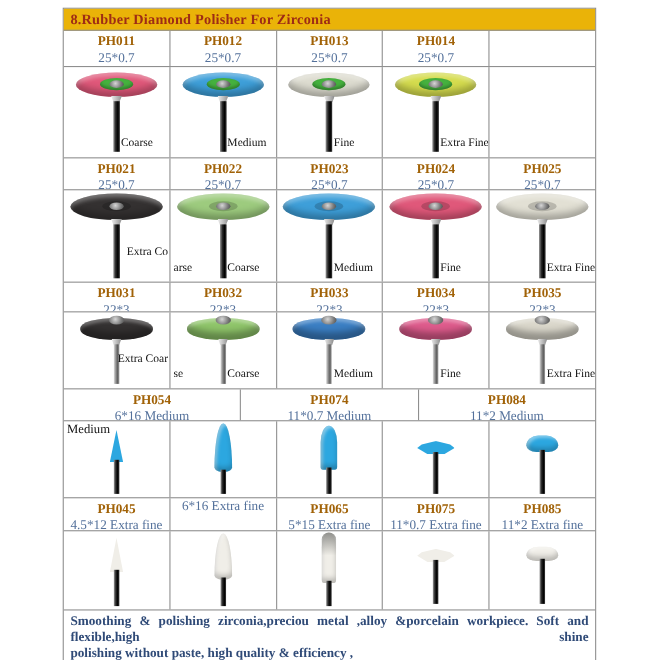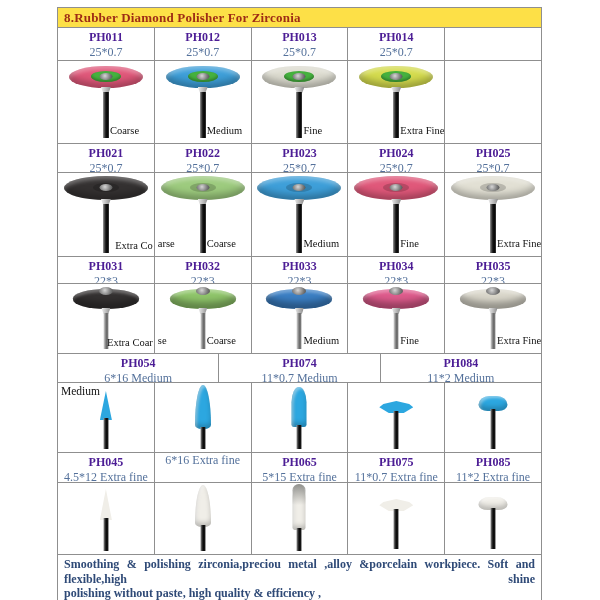--- a/index.html
+++ b/index.html
@@ -1,48 +1,48 @@
 <!DOCTYPE html>
 <html><head>
 <meta charset="utf-8">
 <style>
   * { box-sizing: border-box; margin: 0; padding: 0; }
   html,body { width:600px; height:600px; background:#fff; font-family:"Liberation Serif", serif; }
   #page { position:relative; width:600px; height:600px; background:#ffffff; overflow:hidden; }
   #table { position:absolute; left:57px; top:7px; width:485px; border:1px solid #8f8f8f; background:#fff; }
-  .hdr { height:20px; background:#fde047; border-bottom:1px solid #8f8f8f;
+  .hdr { height:20px; background:#eab308; border-bottom:1px solid #8f8f8f;
          font-weight:bold; font-size:13px; color:#9e2c15; padding:2px 0 0 6px; letter-spacing:0.2px; }
   .row { display:flex; border-bottom:1px solid #8f8f8f; }
   .row:last-child { border-bottom:none; }
   .cell { flex:1 1 0; position:relative; border-right:1px solid #8f8f8f; overflow:hidden; }
   .cell:last-child { border-right:none; }
   .lh1{height:33px}.lh2{height:29px}.lh3{height:27px}.lh4{height:29px}.lh5{height:30px}
   .ph1{height:83px}.ph2{height:84px}.ph3{height:70px}.ph4{height:70px}.ph5{height:72px}
-  .phcode { text-align:center; font-weight:bold; font-size:12px; color:#4c1d95; padding-top:2px; }
+  .phcode { text-align:center; font-weight:bold; font-size:12px; color:#a16207; padding-top:2px; }
   .phsize { text-align:center; font-size:12px; color:#54719b; }
   .cc { position:absolute; left:50%; transform:translateX(-50%); }
   .disc { border-radius:50%; box-shadow: inset 0 -5px 7px rgba(0,0,0,.28), inset 0 3px 4px rgba(255,255,255,.35); }
   .d1 { width:74px; height:22px; top:5px; }
   .d2 { width:84px; height:24px; top:3px; }
   .hub1 { width:30px; height:11px; top:10px; border-radius:50%; box-shadow: inset 0 -2px 3px rgba(0,0,0,.3); }
   .hub2 { width:26px; height:9px; top:10px; border-radius:50%; background:rgba(0,0,0,.18); }
   .screw { width:13px; height:7px; border-radius:50%;
            background:radial-gradient(circle at 42% 40%, #d6d6d6, #7a7a7a 60%, #4a4a4a); }
   .sc1 { top:12px; } .sc2 { top:11px; } .sc3 { top:3px; width:14px; height:8px; }
   .collar { width:10px; height:6px; background:linear-gradient(90deg,#eee,#8d8d8d);
             clip-path:polygon(0 0,100% 0,76% 100%,24% 100%); }
   .co12 { top:26px; } .co3 { top:24px; width:9px; }
   .shaft { width:6px; background:linear-gradient(90deg,#9a9a9a,#2c2c2c 35%,#000 70%,#3a3a3a); }
   .sh1 { top:31px; height:46px; } .sh2 { top:31px; height:49px; }
   .shaftm { width:5px; background:linear-gradient(90deg,#dcdcdc,#8a8a8a 40%,#5e5e5e 70%,#a2a2a2); top:29px; height:36px; }
   .wheel { width:66px; height:20px; top:5px; border-radius:50%/46%;
            box-shadow: inset 0 -7px 6px rgba(0,0,0,.32), inset 0 3px 3px rgba(255,255,255,.3); }
   .grit { position:absolute; font-size:10.5px; color:#111; white-space:nowrap;text-align:right; }
   .gr { bottom:7px; left:calc(50% + 4px); }
-  .gr-end { bottom:5px; right:1px; left:auto;margin-top:28px; }
+  .gr-end { bottom:21px; right:1px; left:auto;margin-top:28px; }
   .spill { bottom:7px; left:3px; }
   .photolabel { position:absolute; top:2px; left:3px; font-size:11.5px; color:#111; }
   .tip { box-shadow: inset 0 -4px 5px rgba(0,0,0,.22), inset 2px 2px 3px rgba(255,255,255,.45); }
   .cone { width:12px; height:29px; clip-path:polygon(50% 0,100% 100%,0 100%); box-shadow:none; }
   .flame { width:16px; height:44px; border-radius:50% 50% 42% 42% / 92% 92% 10% 10%; }
   .bullet { width:15px; height:40px; border-radius:50% 50% 14% 14% / 38% 38% 6% 6%; }
   .knife { width:13px; height:46px; border-radius:50% 50% 14% 14% / 30% 30% 6% 6%; position:absolute; }
   .knife::before { content:''; position:absolute; left:0; right:0; top:0; height:45%;
                    background:linear-gradient(180deg,#90908c,rgba(144,144,140,0)); border-radius:inherit; }
   .umb { width:34px; height:12px; clip-path:polygon(0 52%,12% 26%,50% 0,88% 26%,100% 52%,72% 100%,28% 100%); box-shadow:none; }

